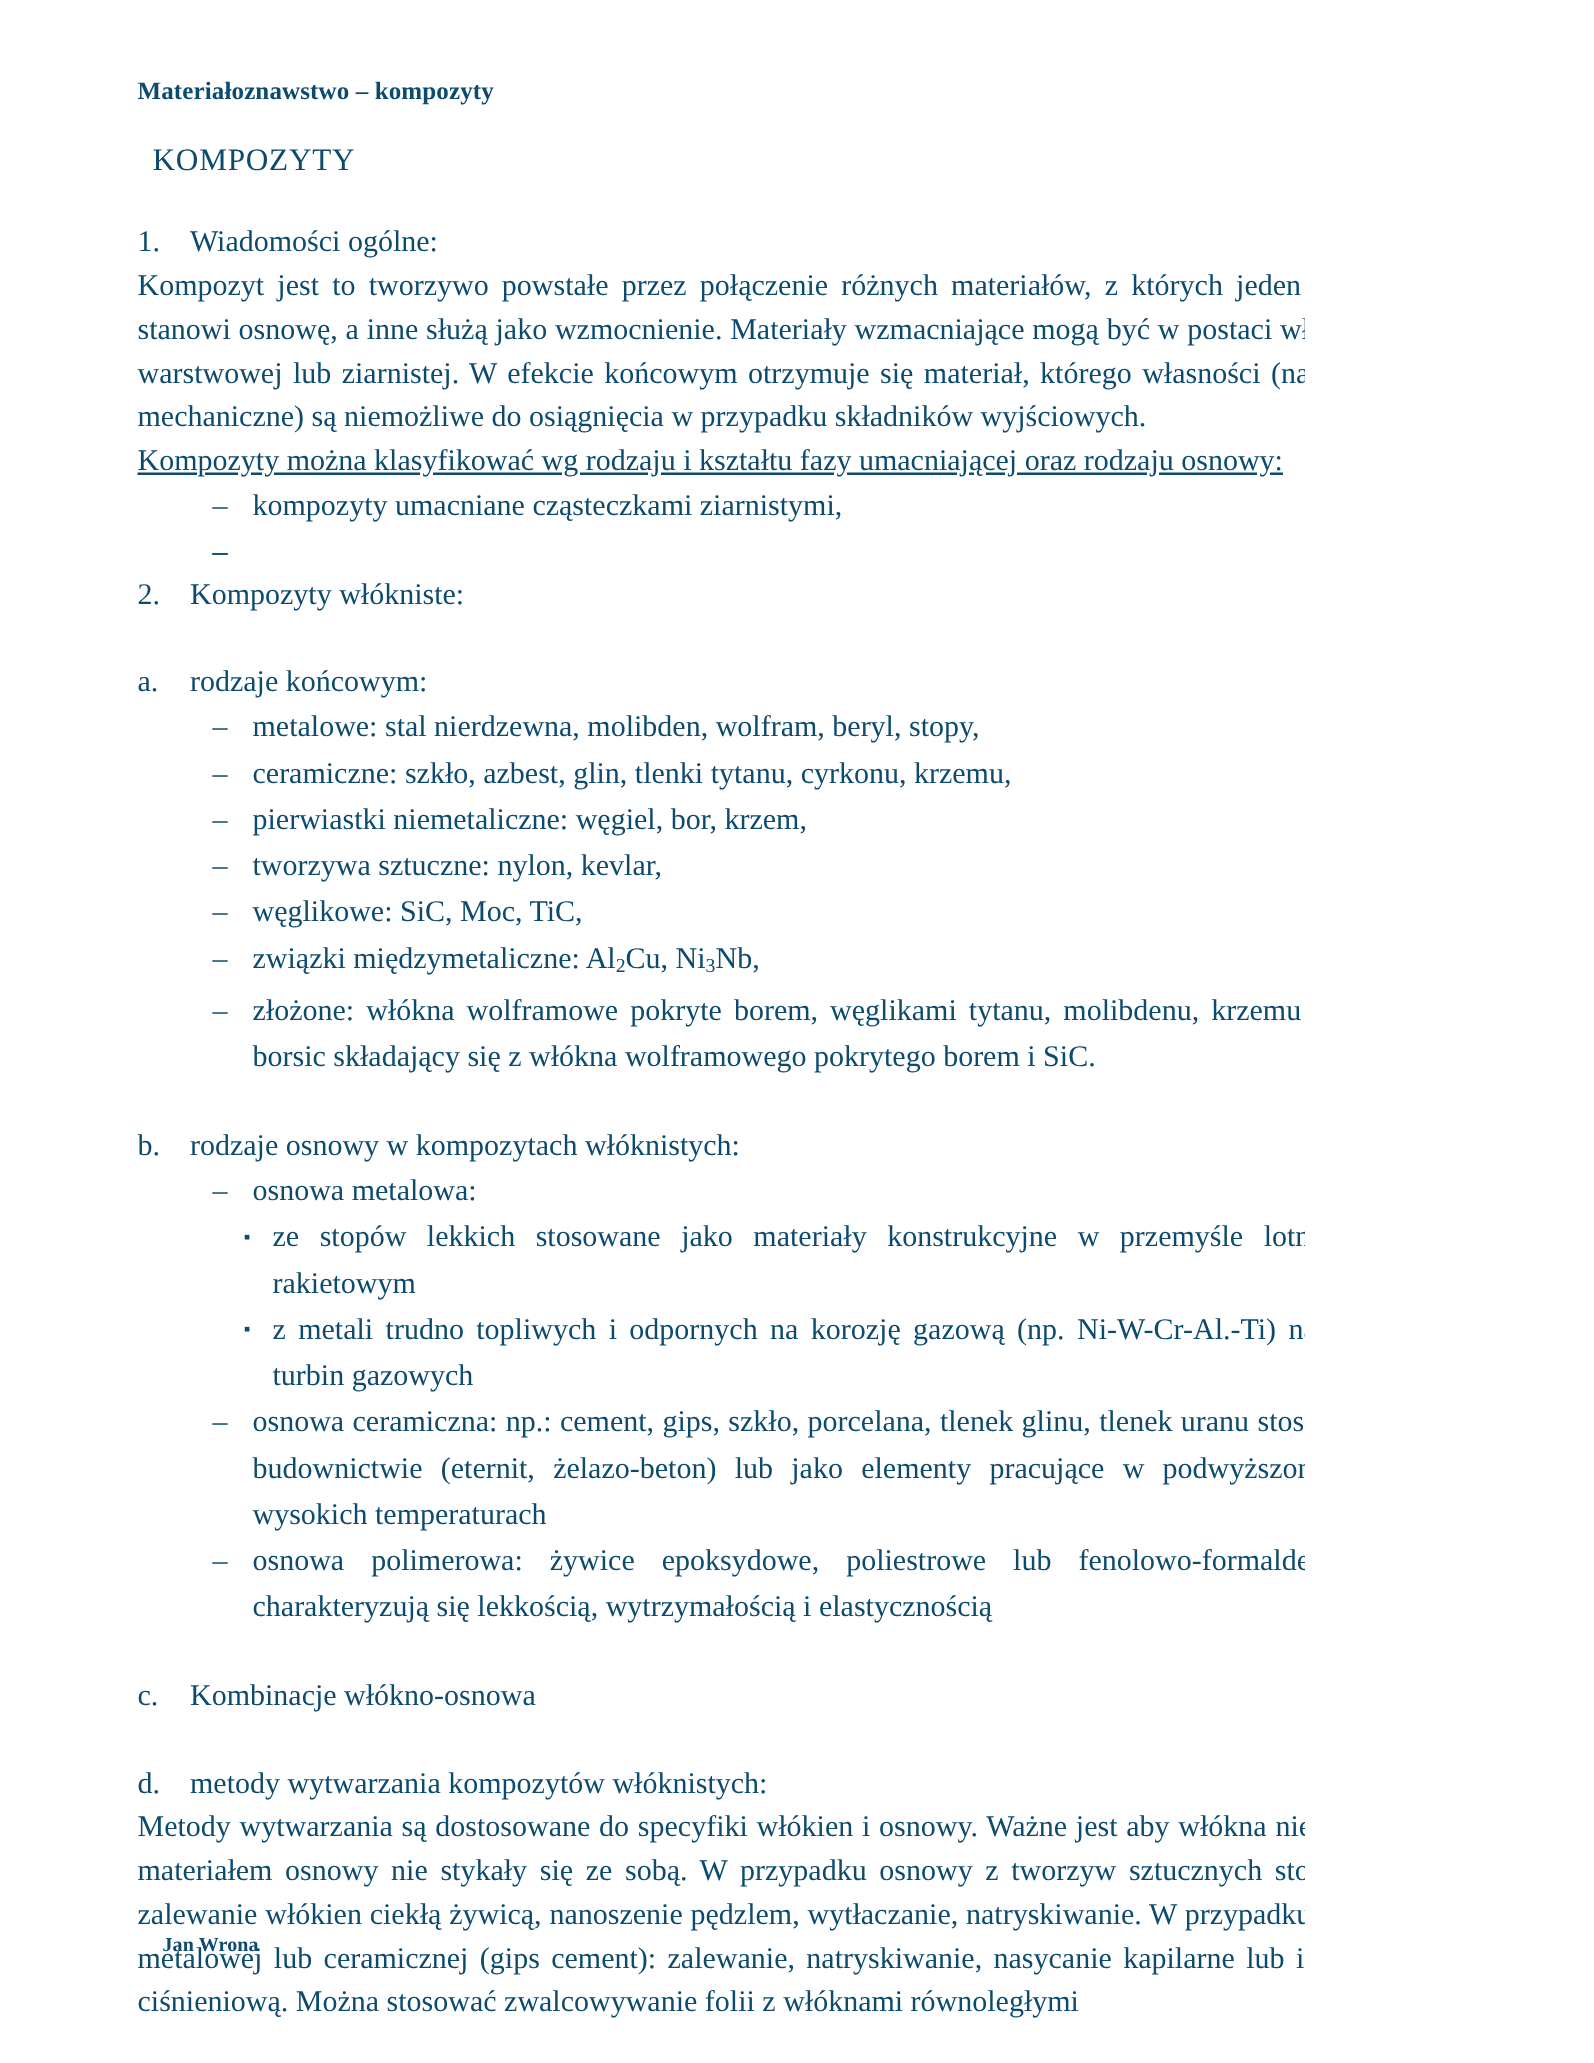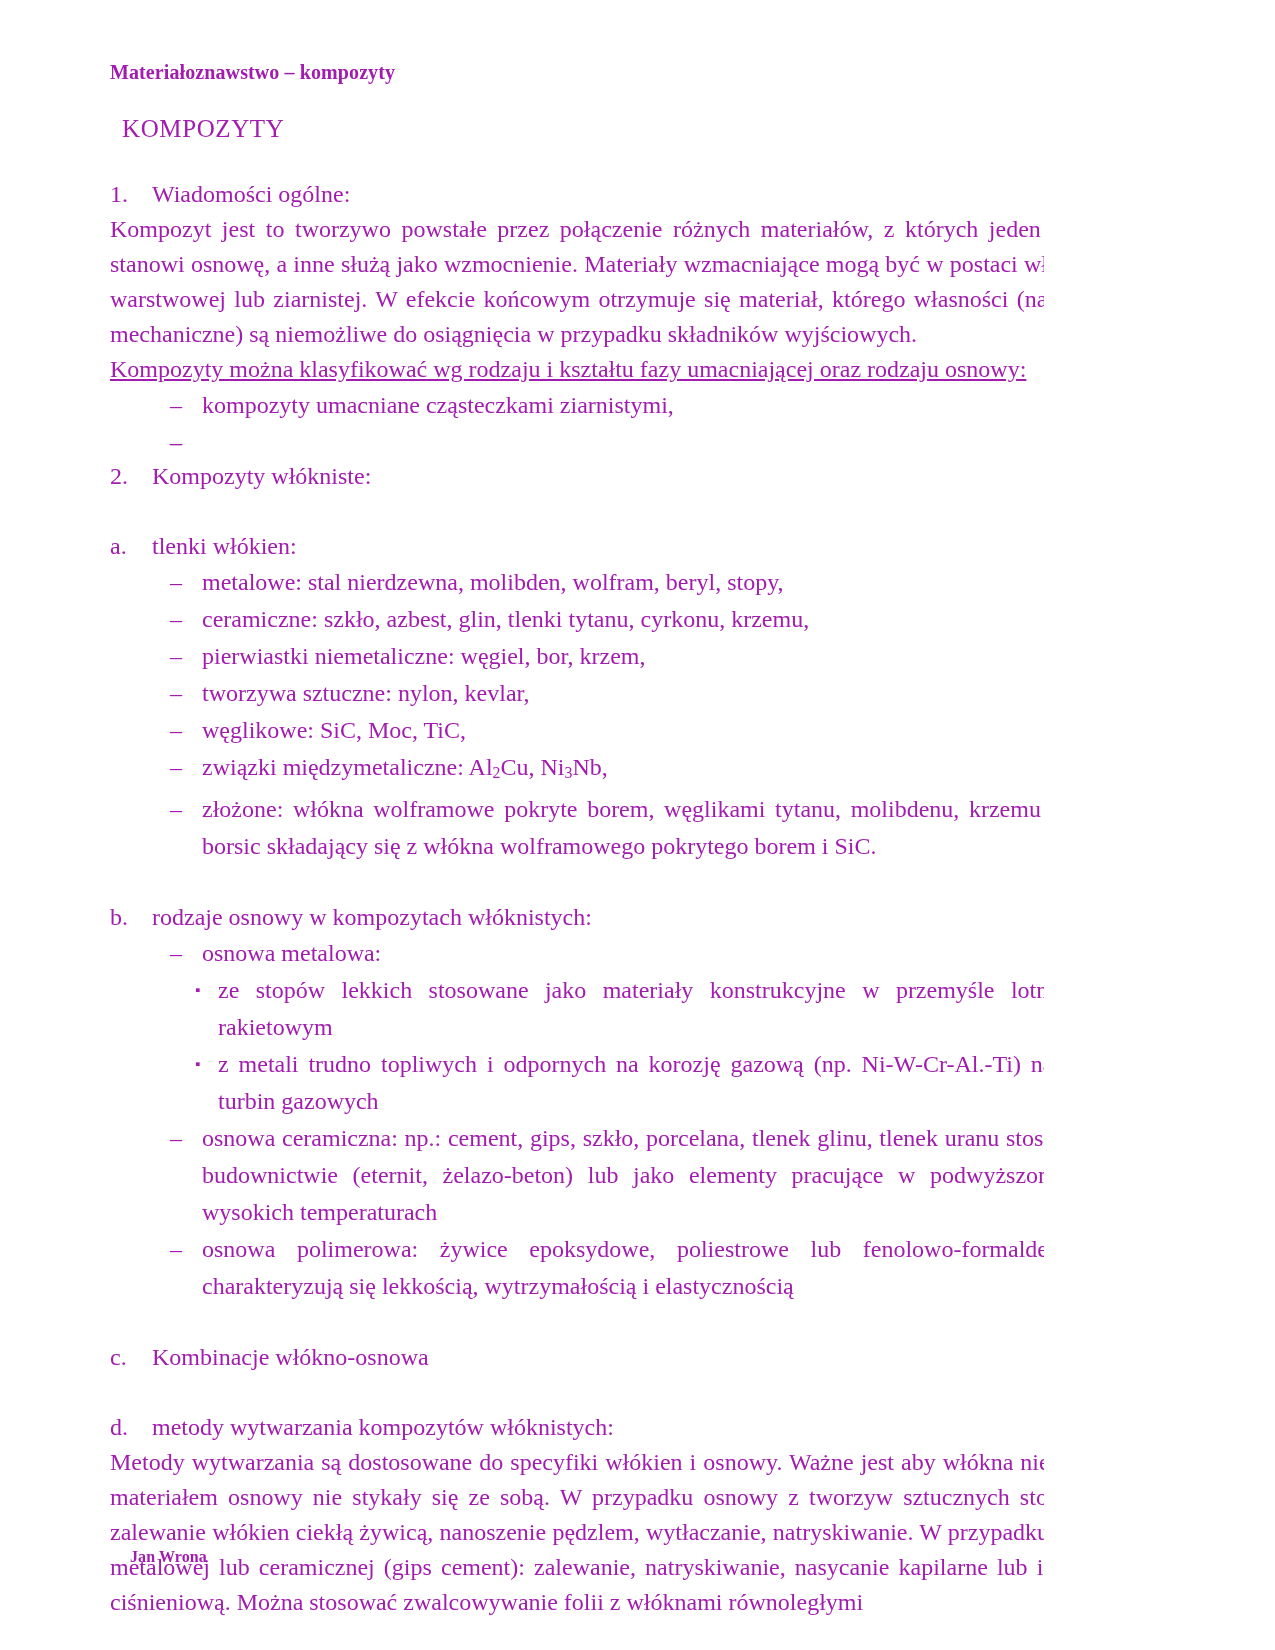--- a/index.html
+++ b/index.html
@@ -7,21 +7,21 @@
     padding: 0;
     background: #ffffff;
   }
   .page {
     position: relative;
     width: 1044px;
     height: 1650px;
     background: #ffffff;
     box-sizing: border-box;
     font-family: "Liberation Serif", "DejaVu Serif", serif;
-    color: #a21caf;
+    color: #0c4a6e;
     overflow: hidden;
     padding-left: 41px;
   }
   .content {
     position: absolute;
     left: 110px;
     top: 60px;
     width: 1020px;
   }
 
@@ -166,21 +166,21 @@
 
     <div class="numbered">
       <span class="marker">2.</span>
       <span>Kompozyty włókniste:</span>
     </div>
 
     <div class="gap-md"></div>
 
     <div class="numbered">
       <span class="marker">a.</span>
-      <span>tlenki włókien:</span>
+      <span>rodzaje końcowym:</span>
     </div>
 
     <ul class="dash tight">
       <li>
         <span class="bullet">–</span>
         <span>metalowe: stal nierdzewna, molibden, wolfram, beryl, stopy,</span>
       </li>
       <li>
         <span class="bullet">–</span>
         <span>ceramiczne: szkło, azbest, glin, tlenki tytanu, cyrkonu, krzemu,</span>

